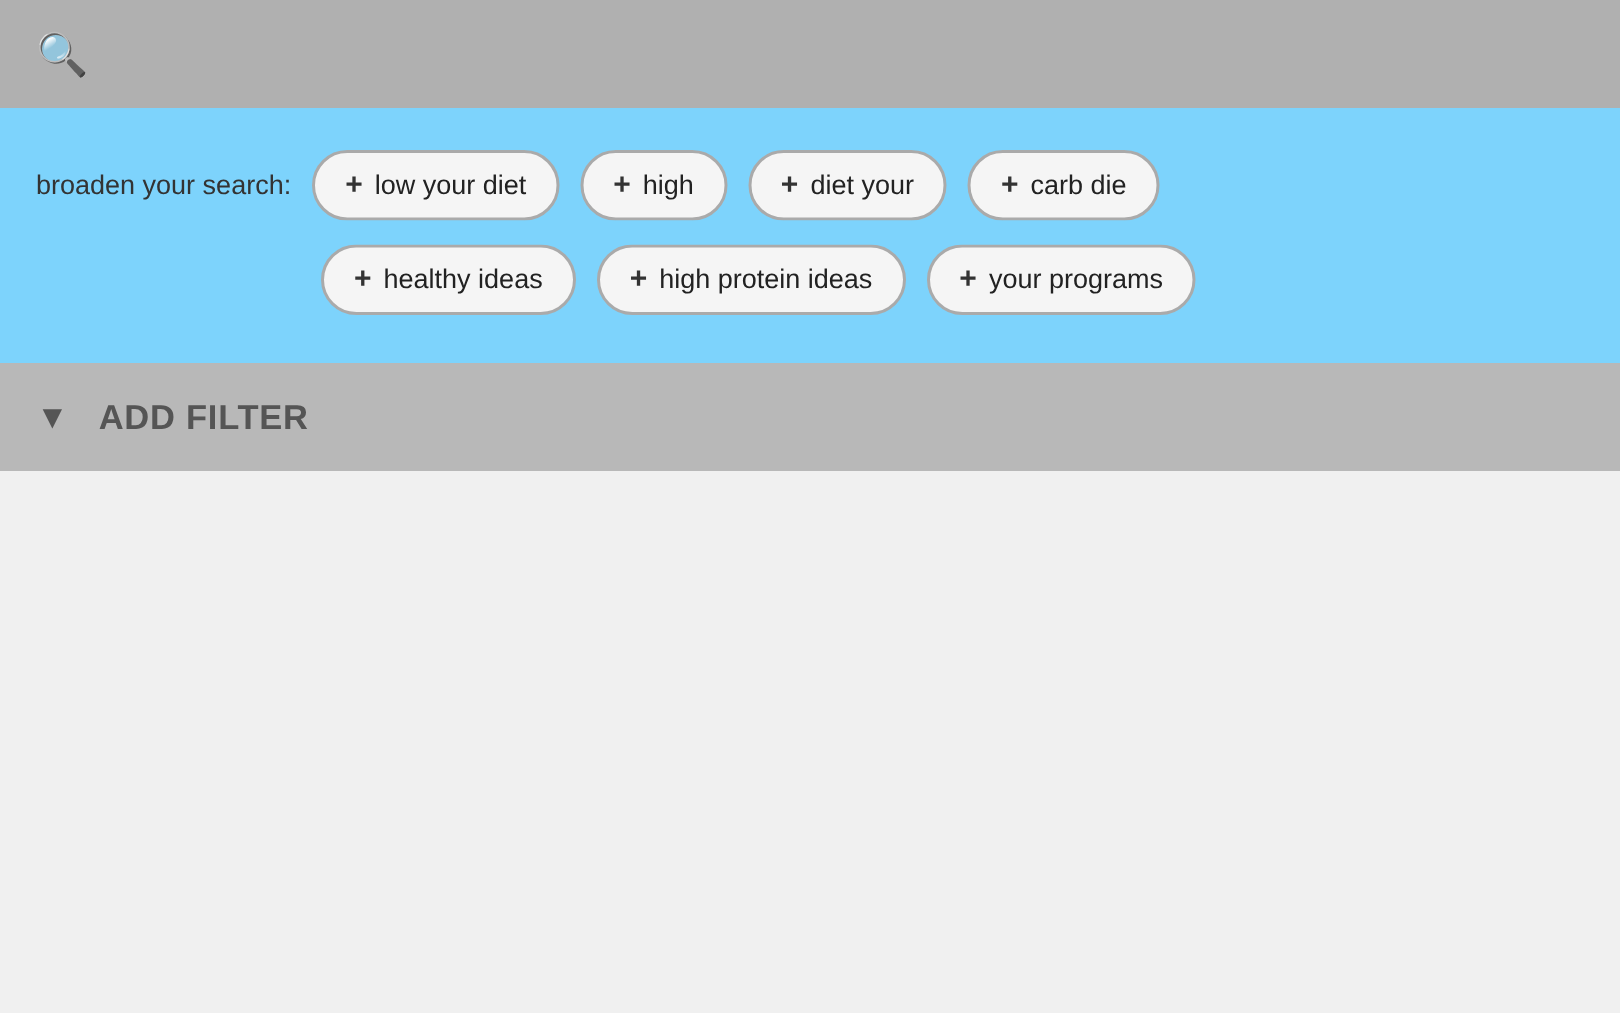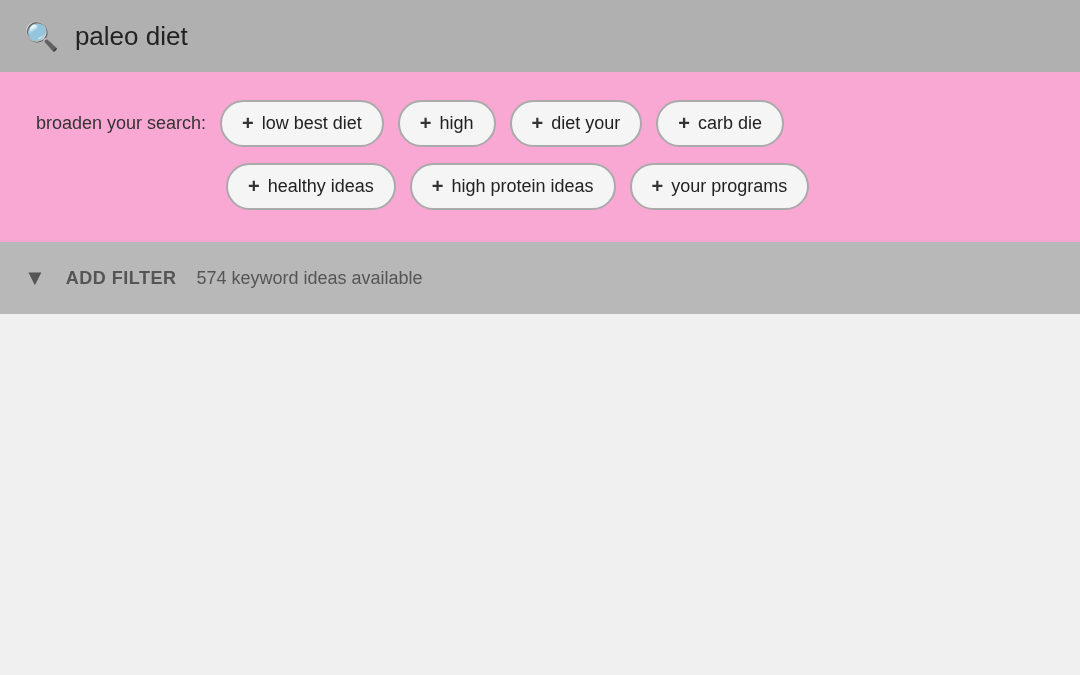--- a/index.html
+++ b/index.html
@@ -35,22 +35,22 @@
       background: transparent;
       border: none;
       outline: none;
       font-size: 26px;
       color: #222;
       font-family: Arial, sans-serif;
       width: 100%;
     }
 
     .broaden-section {
-      background: #f9a8d4;
-      padding: 28px 24px 32px 36px;
+      background: #7dd3fc;
+      padding: 28px 24px 32px 24px;
     }
 
     .broaden-row {
       display: flex;
       align-items: center;
       gap: 14px;
       margin-bottom: 16px;
       flex-wrap: nowrap;
       overflow: hidden;
     }
@@ -106,21 +106,21 @@
       min-height: 72px;
     }
 
     .filter-icon {
       color: #555;
       font-size: 22px;
       flex-shrink: 0;
     }
 
     .filter-label {
-      font-size: 18px;
+      font-size: 23px;
       color: #555;
       font-weight: bold;
       letter-spacing: 0.5px;
       cursor: pointer;
     }
 
     .keyword-count {
       font-size: 18px;
       color: #555;
     }
@@ -145,31 +145,30 @@
       flex-shrink: 0;
       overflow: hidden;
       max-width: 180px;
     }
   </style>
 </head>
 <body>
 
 <div class="search-bar">
   <span class="search-icon">🔍</span>
-  <input class="search-input" type="text" value="paleo diet" style="">
 </div>
 
 <div class="broaden-section">
 
   <div class="broaden-row">
     <span class="broaden-label">broaden your search:</span>
 
     <div class="keyword-chip">
       <span class="chip-plus">+</span>
-      <span class="chip-label">low best diet</span>
+      <span class="chip-label">low your diet</span>
     </div>
 
     <div class="keyword-chip">
       <span class="chip-plus">+</span>
       <span class="chip-label">high</span>
     </div>
 
     <div class="keyword-chip">
       <span class="chip-plus">+</span>
       <span class="chip-label">diet your</span>
@@ -195,16 +194,15 @@
     <div class="chip-partial">
       <span class="chip-plus">+</span>
       <span class="chip-label">your programs</span>
     </div>
   </div>
 </div>
 
 <div class="filter-bar">
   <span class="filter-icon">▼</span>
   <span class="filter-label">ADD FILTER</span>
-  <span class="keyword-count">574 keyword ideas available</span>
 </div>
 
 <div class="bottom-area"></div>
 
 </body></html>

